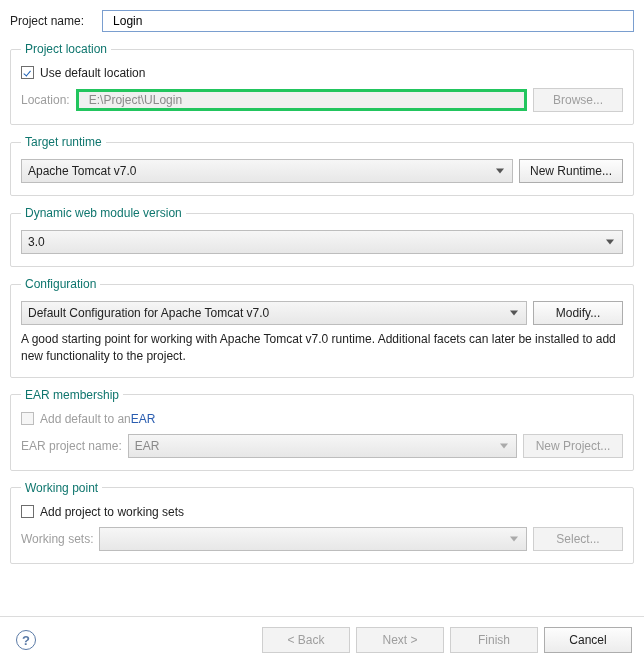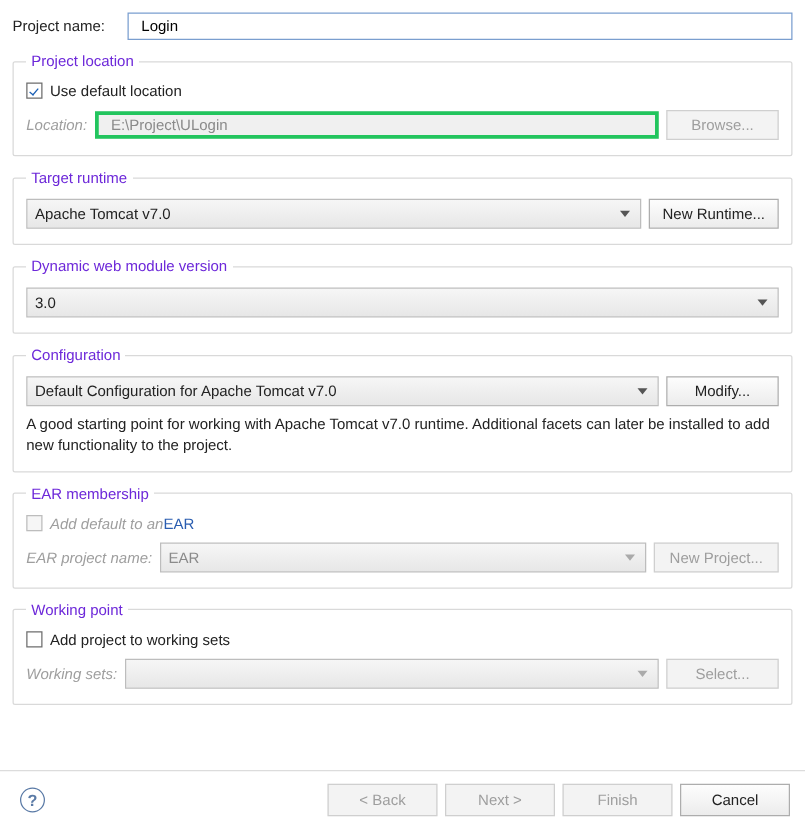--- a/index.html
+++ b/index.html
@@ -87,21 +87,21 @@
   }
   fieldset.group {
     border: 1px solid #d9d9d9;
     border-radius: 2px;
     margin: 6px 0 10px 0;
     padding: 10px 10px 12px 10px;
     position: relative;
   }
   fieldset.group > legend {
     padding: 0 4px;
-    color: #6d28d9;
+    color: #0f766e;
     font-size: 12px;
   }
   .checkbox-row {
     display: flex;
     margin-bottom: 8px;
   }
   .checkbox {
     width: 13px; height: 13px;
     border: 1px solid #6d6d6d;
     margin-right: 6px;
@@ -122,21 +122,21 @@
   }
   .checkbox.disabled {
     border-color: #bdbdbd;
     background: #f6f6f6;
   }
   .field-row {
     display: flex;
     align-items: center;
   }
   .field-row .label { margin-right: 6px; }
-  .disabled-text { color: #9e9e9e; font-style: italic; }
+  .disabled-text { color: #9e9e9e; }
   .desc {
     margin-top: 6px;
     color: #222;
     line-height: 1.4;
   }
   .footer {
     position: absolute;
     left: 0; right: 0; bottom: 0;
     border-top: 1px solid #dcdcdc;
     padding: 10px 12px 14px 12px;

